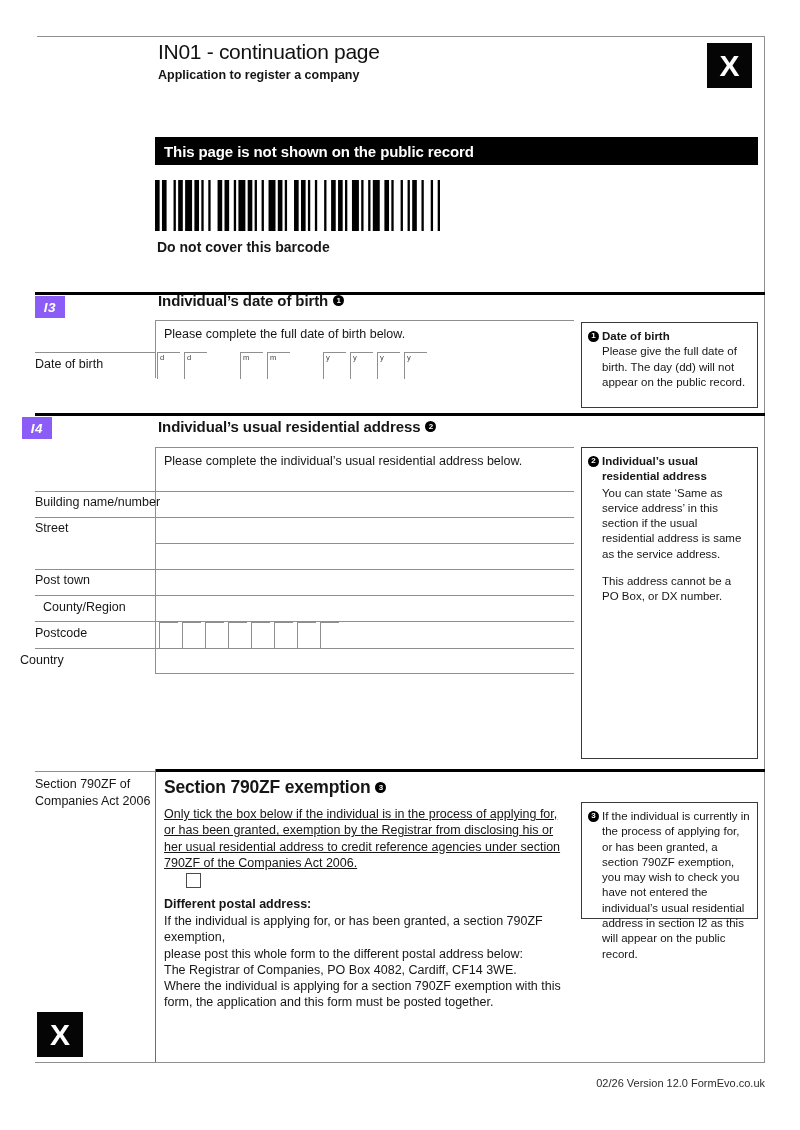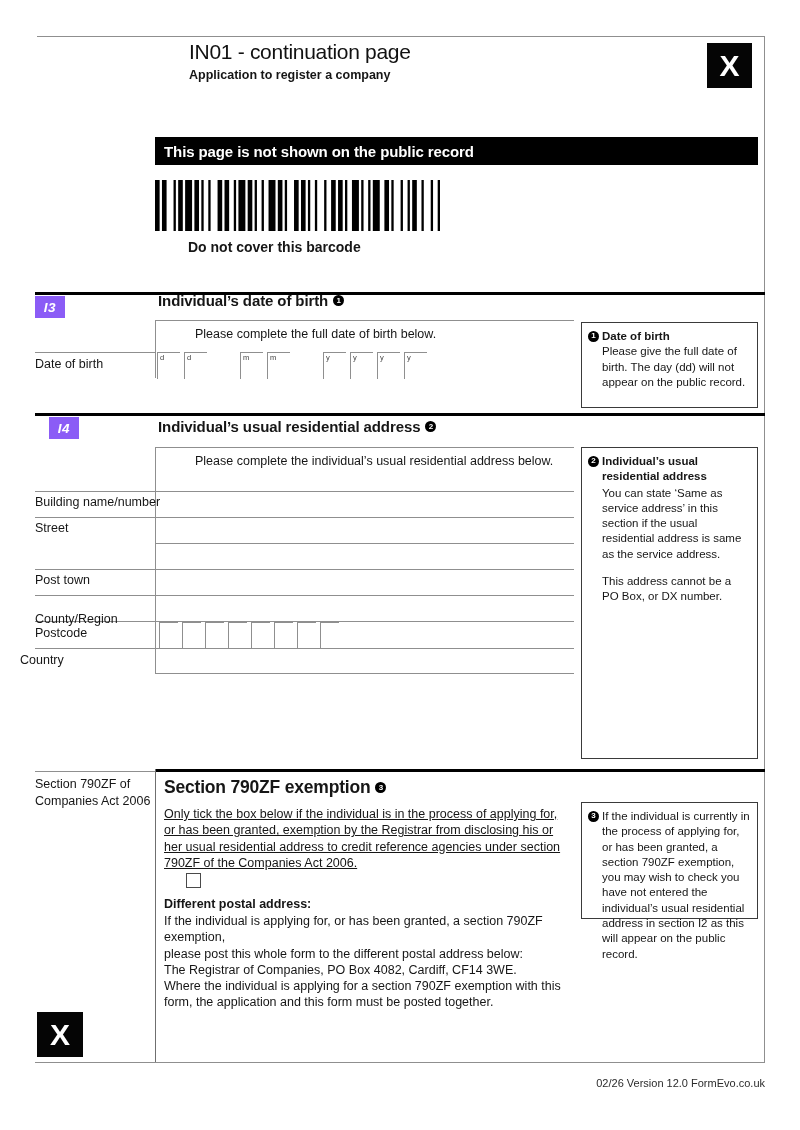--- a/index.html
+++ b/index.html
@@ -1,18 +1,18 @@
 <!DOCTYPE html>
 <html><head>
 <meta charset="utf-8">
 <style>
   html,body{margin:0;padding:0;background:#ffffff;}
   body{font-family:"Liberation Sans",sans-serif;color:#161616;-webkit-font-smoothing:antialiased;}
   #page{position:relative;width:800px;height:1130px;background:#fff;overflow:hidden;}
-  .abs{position:absolute;margin-left:31px;}
+  .abs{position:absolute;}
   .hline{position:absolute;height:1px;background:#8f8f8f;}
   .vline{position:absolute;width:1px;background:#6f6f6f;}
   .thickbar{position:absolute;height:3px;background:#000;}
   .tab{position:absolute;width:30px;height:22px;background:#8b5cf6;color:#fff;
        font-weight:bold;font-style:italic;font-size:13.5px;display:flex;
        align-items:center;justify-content:center;letter-spacing:.5px;}
   .sec-heading{position:absolute;font-weight:bold;font-size:15px;letter-spacing:-.1px;white-space:nowrap;}
   .big-heading{position:absolute;font-weight:bold;font-size:17.5px;letter-spacing:-.2px;white-space:nowrap;}
   .badge{display:inline-flex;width:11px;height:11px;border-radius:50%;background:#000;color:#fff;
          font-size:8px;font-weight:bold;font-style:normal;align-items:center;justify-content:center;
@@ -115,42 +115,42 @@
     <div class="note-inner">
       <span class="badge">1</span>
       <div>
         <div class="note-title">Date of birth</div>
         <div>Please give the full date of birth. The day (dd) will not appear on the public record.</div>
       </div>
     </div>
   </div>
 
   <div class="thickbar" style="left:35px;top:413px;width:730px;"></div>
-  <div class="tab" style="left:49px;top:417px;">I4</div>
+  <div class="tab" style="left:22px;top:417px;">I4</div>
   <div class="sec-heading" style="left:158px;top:418px;">
     <span>Individual’s usual residential address</span><span class="badge heading-badge">2</span>
   </div>
 
   <div class="fieldbox" style="left:155px;top:447px;width:419px;height:44px;"></div>
   <div class="abs" style="left:164px;top:454px;font-size:12.5px;">Please complete the individual’s usual residential address below.</div>
 
   <div class="vline" style="left:155px;top:491px;height:182px;background:#8f8f8f;"></div>
   <div class="hline" style="left:35px;top:491px;width:539px;"></div>
   <div class="hline" style="left:35px;top:517px;width:539px;"></div>
   <div class="hline" style="left:155px;top:543px;width:419px;"></div>
   <div class="hline" style="left:35px;top:569px;width:539px;"></div>
   <div class="hline" style="left:35px;top:595px;width:539px;"></div>
   <div class="hline" style="left:35px;top:621px;width:539px;"></div>
   <div class="hline" style="left:35px;top:648px;width:539px;"></div>
   <div class="hline" style="left:155px;top:673px;width:419px;"></div>
 
   <div class="label" style="left:35px;top:495px;">Building name/number</div>
   <div class="label" style="left:35px;top:521px;">Street</div>
   <div class="label" style="left:35px;top:573px;">Post town</div>
-  <div class="label" style="left:35px;top:600px;margin-top:12px;">County/Region</div>
+  <div class="label" style="left:43px;top:600px;">County/Region</div>
   <div class="label" style="left:35px;top:626px;">Postcode</div>
   <div class="label" style="left:20px;top:653px;">Country</div>
 
   <div class="input-area" style="left:156px;top:492px;width:417px;height:24px;"></div>
   <div class="input-area" style="left:156px;top:518px;width:417px;height:24px;"></div>
   <div class="input-area" style="left:156px;top:544px;width:417px;height:24px;"></div>
   <div class="input-area" style="left:156px;top:570px;width:417px;height:24px;"></div>
   <div class="input-area" style="left:156px;top:596px;width:417px;height:24px;"></div>
   <div class="cells" id="postcode-cells" style="left:159px;top:622px;"><span class="cell"></span><span class="cell"></span><span class="cell"></span><span class="cell"></span><span class="cell"></span><span class="cell"></span><span class="cell"></span><span class="cell"></span></div>
   <div class="input-area" style="left:156px;top:649px;width:417px;height:23px;"></div>

